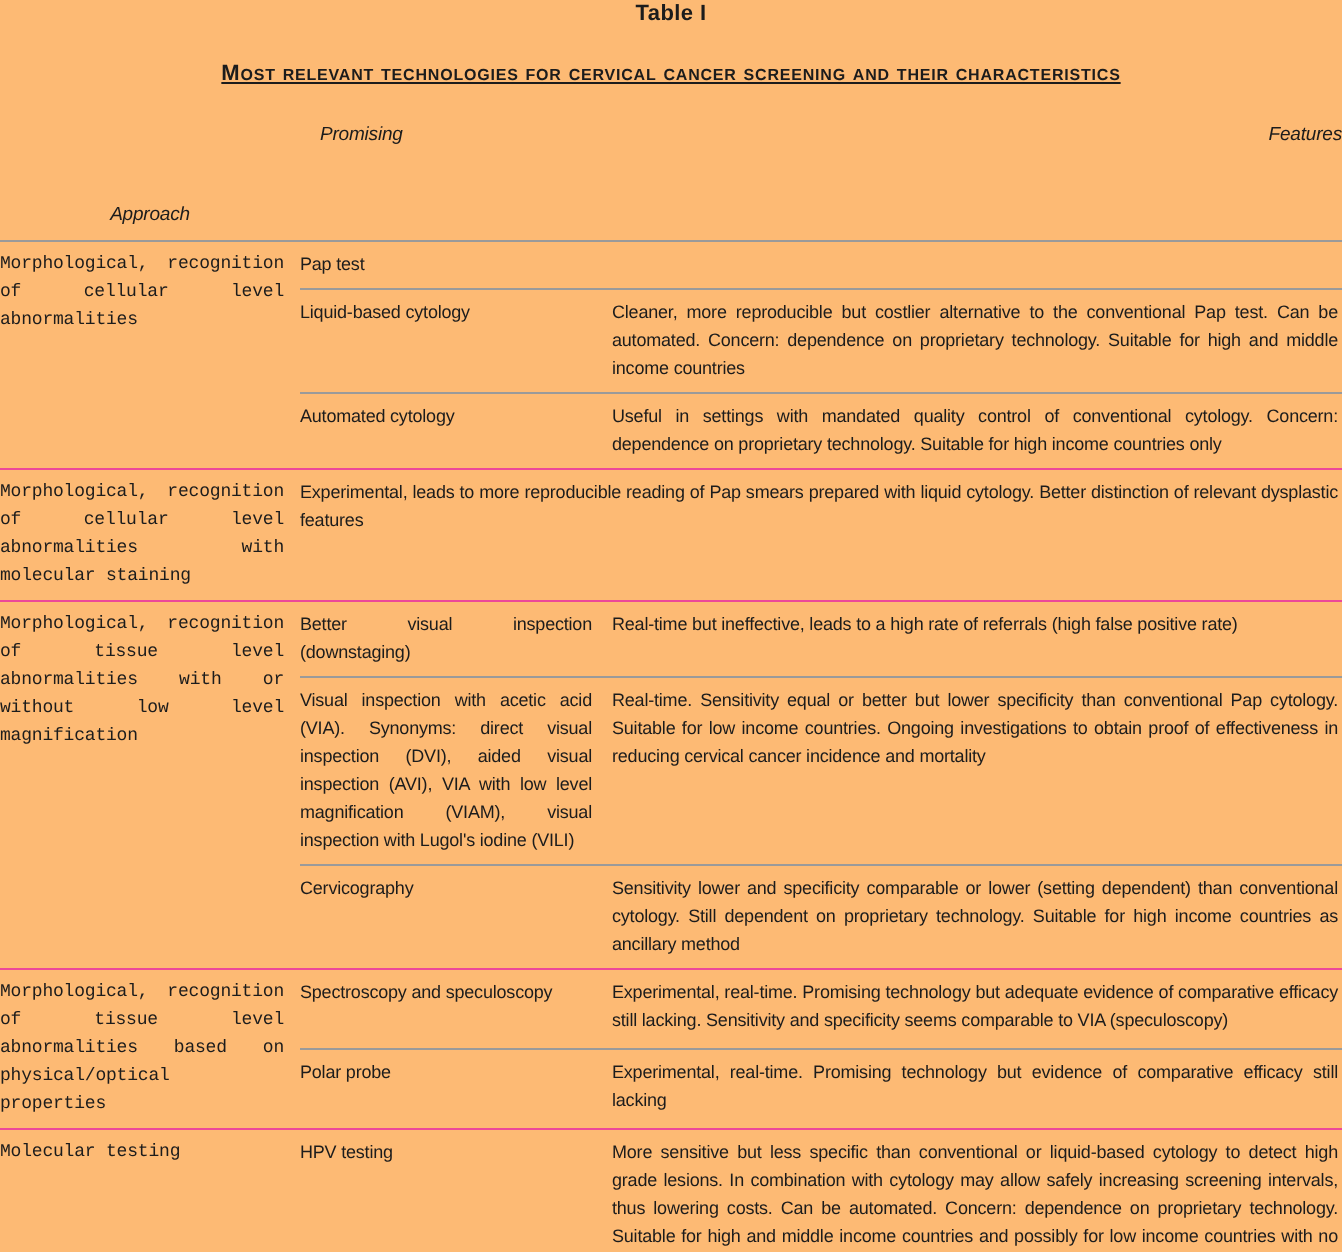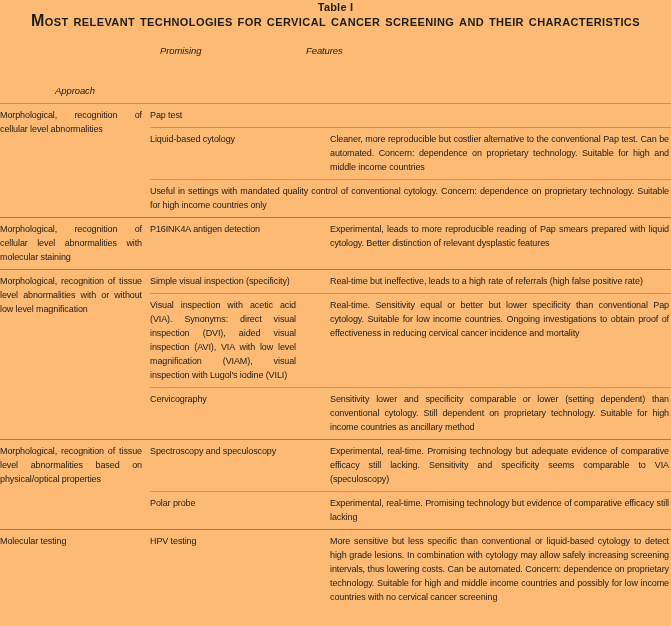--- a/index.html
+++ b/index.html
@@ -25,59 +25,60 @@
   }
   .table-label {
     font-weight: bold;
     font-size: 11px;
     line-height: 12px;
     letter-spacing: 0.2px;
   }
   .table-caption {
     font-weight: bold;
     font-variant: small-caps;
-    font-size: 16px;
+    font-size: 11px;
     line-height: 13px;
     letter-spacing: 0.4px;
-    margin-top: 1px;
+    margin-top: 18px;
+    text-decoration: underline;
   }
   .col-headers {
     display: flex;
     margin-top: 17px;
     padding-bottom: 5px;
     border-bottom: 1px solid #9a9a9a;
     font-style: italic;
     font-size: 9.5px;
   }
   .col-h-approach { width: 150px; text-align: center; margin-top: 40px; }
   .col-h-technology { width: 156px; padding-left: 10px; box-sizing: border-box; }
-  .col-h-features { flex: 1; text-align: left; }
+  .col-h-features { flex: 1; text-align: right; }
 
   .section {
     display: flex;
   }
   .section + .section {
     border-top: 1px solid #ec4899;
   }
   .approach-cell {
     width: 150px;
     box-sizing: border-box;
     padding: 4px 8px 5px 0;
     text-align: justify;
     hyphens: auto;
+    font-family: Liberation Mono, monospace;
   }
   .section-rows {
     flex: 1;
     display: flex;
     flex-direction: column;
   }
   .row {
     display: flex;
     flex: 1;
-    gap: 24px;
   }
   .row + .row {
     border-top: 1px solid #9a9a9a;
   }
   .tech-cell {
     width: 156px;
     box-sizing: border-box;
     padding: 4px 10px 5px 0;
     text-align: justify;
     hyphens: auto;
@@ -110,40 +111,40 @@
     <div class="approach-cell">Morphological, recognition of cellular level abnormalities</div>
     <div class="section-rows">
       <div class="row">
         <div class="tech-cell">Pap test</div>
       </div>
       <div class="row">
         <div class="tech-cell">Liquid-based cytology</div>
         <div class="feat-cell">Cleaner, more reproducible but costlier alternative to the conventional Pap test. Can be automated. Concern: dependence on proprietary technology. Suitable for high and middle income countries</div>
       </div>
       <div class="row">
+        <div class="tech-cell">Automated cytology</div>
         <div class="feat-cell">Useful in settings with mandated quality control of conventional cytology. Concern: dependence on proprietary technology. Suitable for high income countries only</div>
       </div>
     </div>
   </div>
 
   <div class="section">
     <div class="approach-cell">Morphological, recognition of cellular level abnormalities with molecular staining</div>
     <div class="section-rows">
       <div class="row">
-        <div class="tech-cell">P16INK4A antigen detection</div>
         <div class="feat-cell">Experimental, leads to more reproducible reading of Pap smears prepared with liquid cytology. Better distinction of relevant dysplastic features</div>
       </div>
     </div>
   </div>
 
   <div class="section">
     <div class="approach-cell">Morphological, recognition of tissue level abnormalities with or without low level magnification</div>
     <div class="section-rows">
       <div class="row">
-        <div class="tech-cell">Simple visual inspection (specificity)</div>
+        <div class="tech-cell">Better visual inspection (downstaging)</div>
         <div class="feat-cell">Real-time but ineffective, leads to a high rate of referrals (high false positive rate)</div>
       </div>
       <div class="row">
         <div class="tech-cell">Visual inspection with acetic acid (VIA). Synonyms: direct visual inspection (DVI), aided visual inspection (AVI), VIA with low level magnification (VIAM), visual inspection with Lugol's iodine (VILI)</div>
         <div class="feat-cell">Real-time. Sensitivity equal or better but lower specificity than conventional Pap cytology. Suitable for low income countries. Ongoing investigations to obtain proof of effectiveness in reducing cervical cancer incidence and mortality</div>
       </div>
       <div class="row">
         <div class="tech-cell">Cervicography</div>
         <div class="feat-cell">Sensitivity lower and specificity comparable or lower (setting dependent) than conventional cytology. Still dependent on proprietary technology. Suitable for high income countries as ancillary method</div>
       </div>

